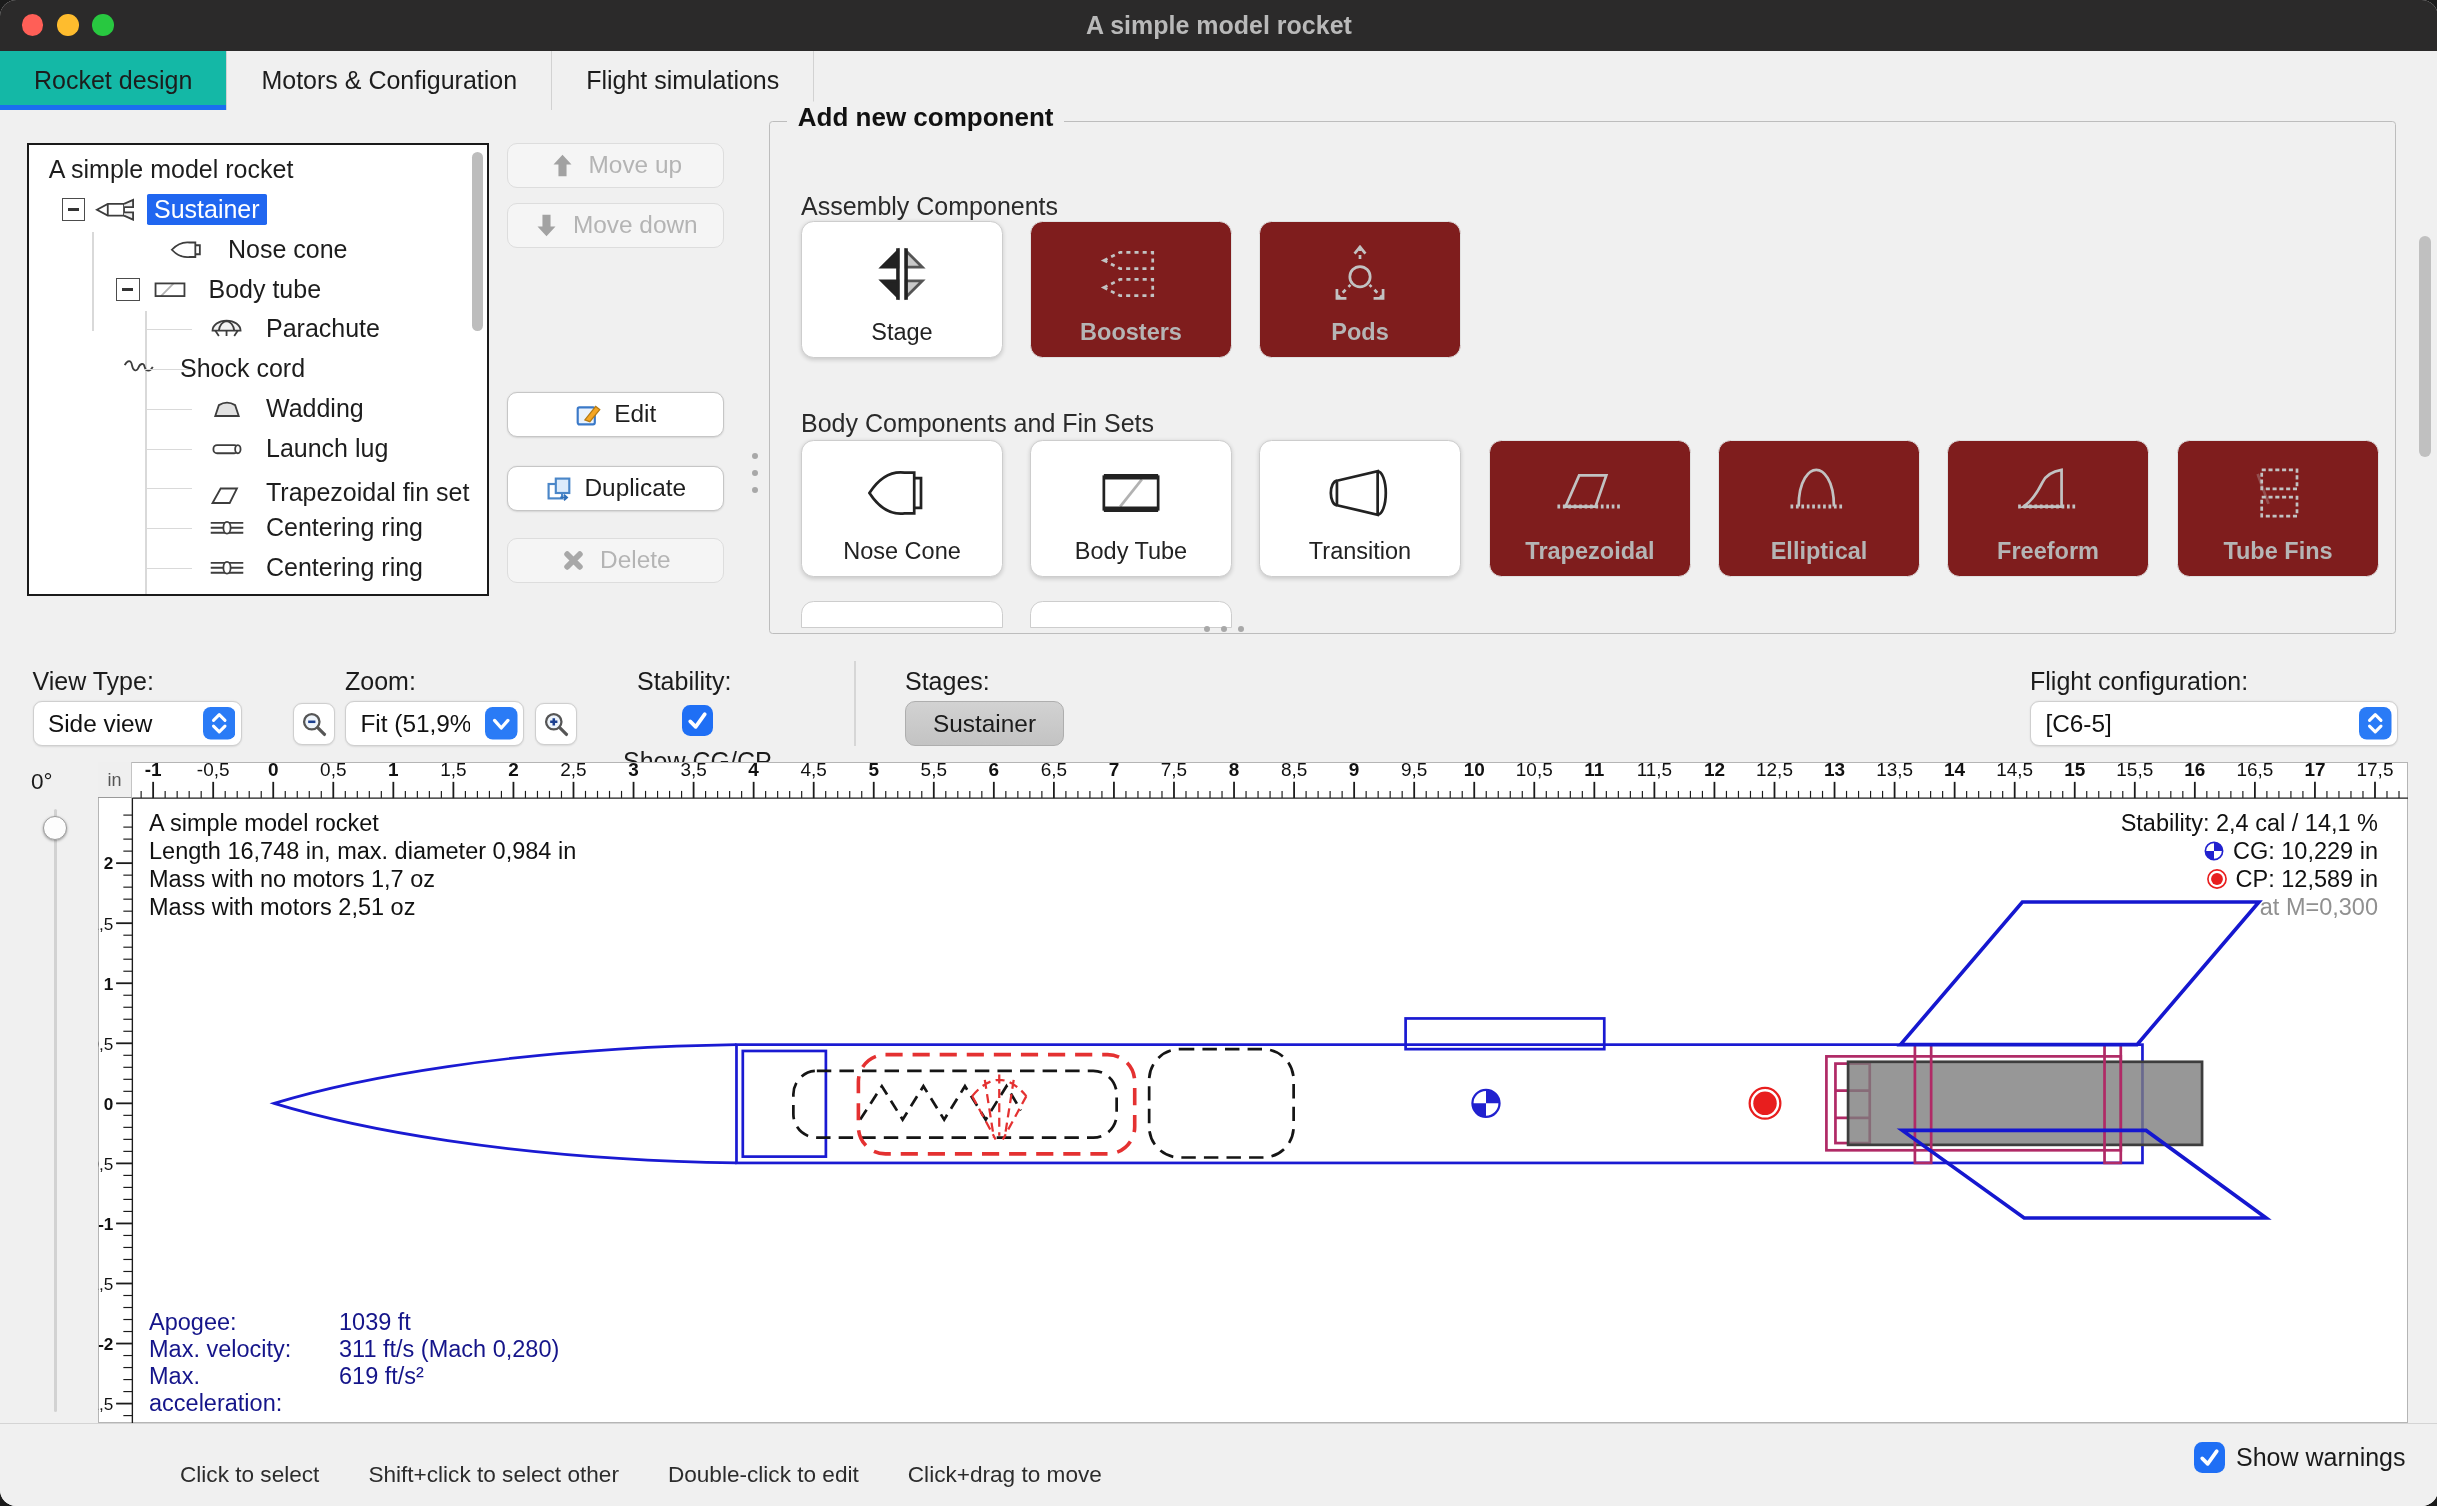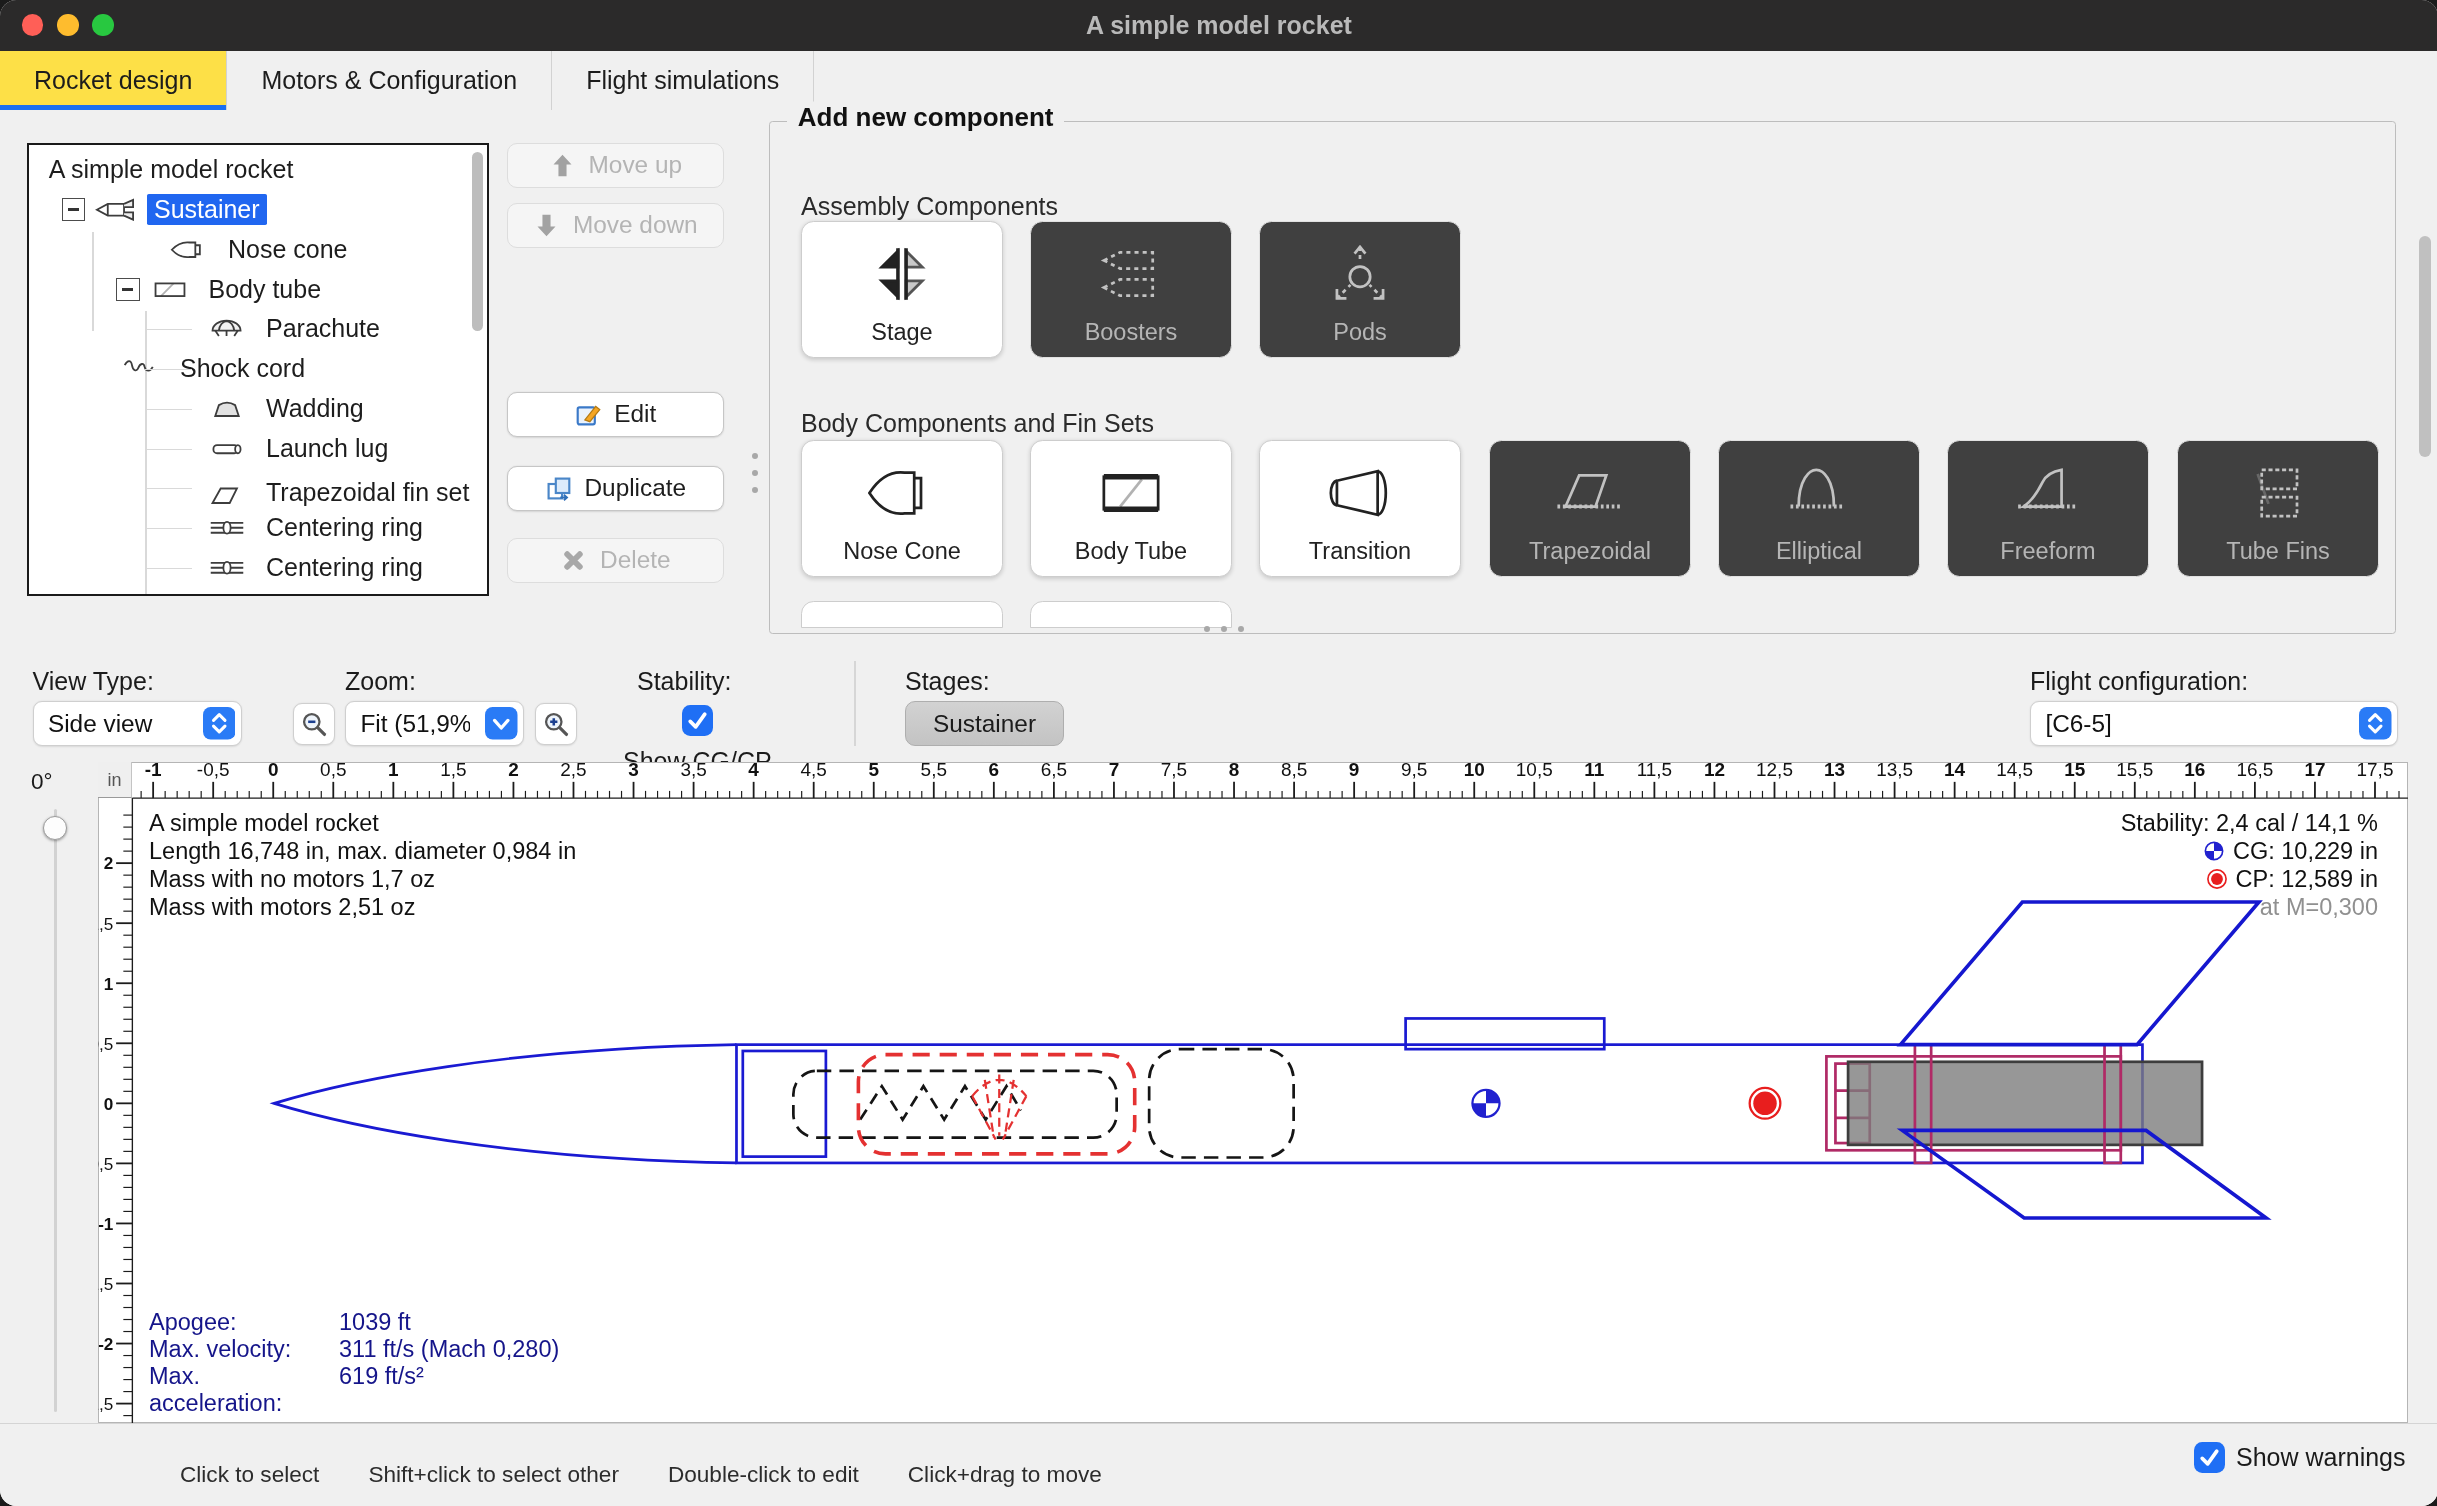--- a/index.html
+++ b/index.html
@@ -10,21 +10,21 @@
   
   .titlebar { position:absolute; left:0; top:0; width:100%; height:51px; background:#2b2a2a; }
   .traffic { position:absolute; left:21.7px; top:14.4px; display:flex; gap:13.5px; }
   .tl { width:21.7px; height:21.7px; border-radius:50%; display:inline-block; }
   .tl.red{ background:#ff5f57; } .tl.yellow{ background:#febc2e; } .tl.green{ background:#28c840; }
   .win-title { position:absolute; left:0; top:0; width:100%; height:51px; line-height:51px; text-align:center; color:#b9b9b9; font-size:25px; font-weight:bold; }
 
   
   .tabbar { position:absolute; left:0; top:51px; width:100%; height:60px; background:#f0f0f0; border-bottom:1.8px solid #dcdcdc; display:flex; }
   .tab { position:relative; padding:0 34px; height:60px; line-height:58px; font-size:25px; color:#1c1c1c; border-right:1.8px solid #d2d2d2; cursor:default; }
-  .tab.active { background:#fde047; }
+  .tab.active { background:#14b8a6; }
   .tab.active::after { content:""; position:absolute; left:0; bottom:0; width:100%; height:6.3px; background:#1a6ff0; }
 
   
   .upper { position:absolute; left:0; top:110px; width:100%; height:535px; background:#f0f0f0; }
   .tree-panel { position:absolute; left:27px; top:32.5px; width:462px; height:453px; background:#fff; border:2.7px solid #1a1a1a; overflow:hidden; }
   .tree-rows { position:absolute; left:0; top:0; width:100%; height:100%; }
   .tree-row { position:absolute; left:0; height:40px; width:100%; display:flex; align-items:center; font-size:25px; color:#1d1d1d; white-space:nowrap; }
   .tree-row .lbl { padding:0.9px 7.2px; border-radius:1.8px; }
   .tree-row .lbl.selected { background:#2066f0; color:#fff; }
   .expander { width:23.5px; height:23.5px; border:1.8px solid #4c4c4c; background:#fff; display:inline-flex; align-items:center; justify-content:center; margin-right:9px; flex:0 0 auto; }
@@ -41,21 +41,21 @@
 
   .vdots { position:absolute; left:752px; top:343px; display:flex; flex-direction:column; gap:10.8px; }
   .vdots i, .hdots i { width:6.3px; height:6.3px; border-radius:50%; background:#a8a8a8; display:block; }
   .hdots { position:absolute; left:1204px; top:516px; display:flex; gap:10.8px; }
 
   .groupbox { position:absolute; left:769px; top:10.8px; width:1627px; height:513px; border:1.8px solid #bdbdbd; border-radius:3.6px; overflow:hidden; }
   .gb-title { position:absolute; left:18px; top:-3.6px; transform:translateY(-50%); background:#f0f0f0; padding:0 10.8px; font-size:26px; font-weight:bold; color:#111; }
   .gb-title-wrap { position:absolute; left:769px; top:10.8px; width:1627px; height:0; overflow:visible; z-index:3; }
   .section-label { position:absolute; left:31px; font-size:25px; color:#2a2a2a; }
   .card { position:absolute; width:202px; height:137px; border-radius:12.6px; background:#fff; border:1.8px solid #cdcdcd; box-shadow:0 1.8px 4.5px rgba(0,0,0,.16); color:#222; }
-  .card.disabled { background:#404040; border-color:#e1e1e1; box-shadow:none; color:#c2c2c2; }
+  .card.disabled { background:#7f1d1d; border-color:#e1e1e1; box-shadow:none; color:#c2c2c2;font-weight:bold; }
   .card .c-icon { position:absolute; left:50%; top:14.4px; transform:translateX(-50%); width:76px; height:76px; }
   .card .c-label { position:absolute; left:0; bottom:10.8px; width:100%; text-align:center; font-size:23.5px; }
   .card.disabled .c-label { color:#b5b5b5; }
   .card.partial { height:27px; border-radius:12.6px 12.6px 0 0; box-shadow:none; }
   .panel-scroll { position:absolute; right:7.2px; top:126px; width:11.7px; height:221px; border-radius:6.3px; background:#c0c0c0; }
 
   
   .controls { position:absolute; left:0; top:645px; width:100%; height:117px; background:#f0f0f0; }
   .ctl-label { position:absolute; top:21.7px; font-size:25px; color:#1b1b1b; }
   .dropdown { position:absolute; top:56px; height:45px; background:#fff; border:1.8px solid #cfcfcf; border-radius:9px; display:flex; align-items:center; box-shadow:0 0.9px 1.8px rgba(0,0,0,.10); }

